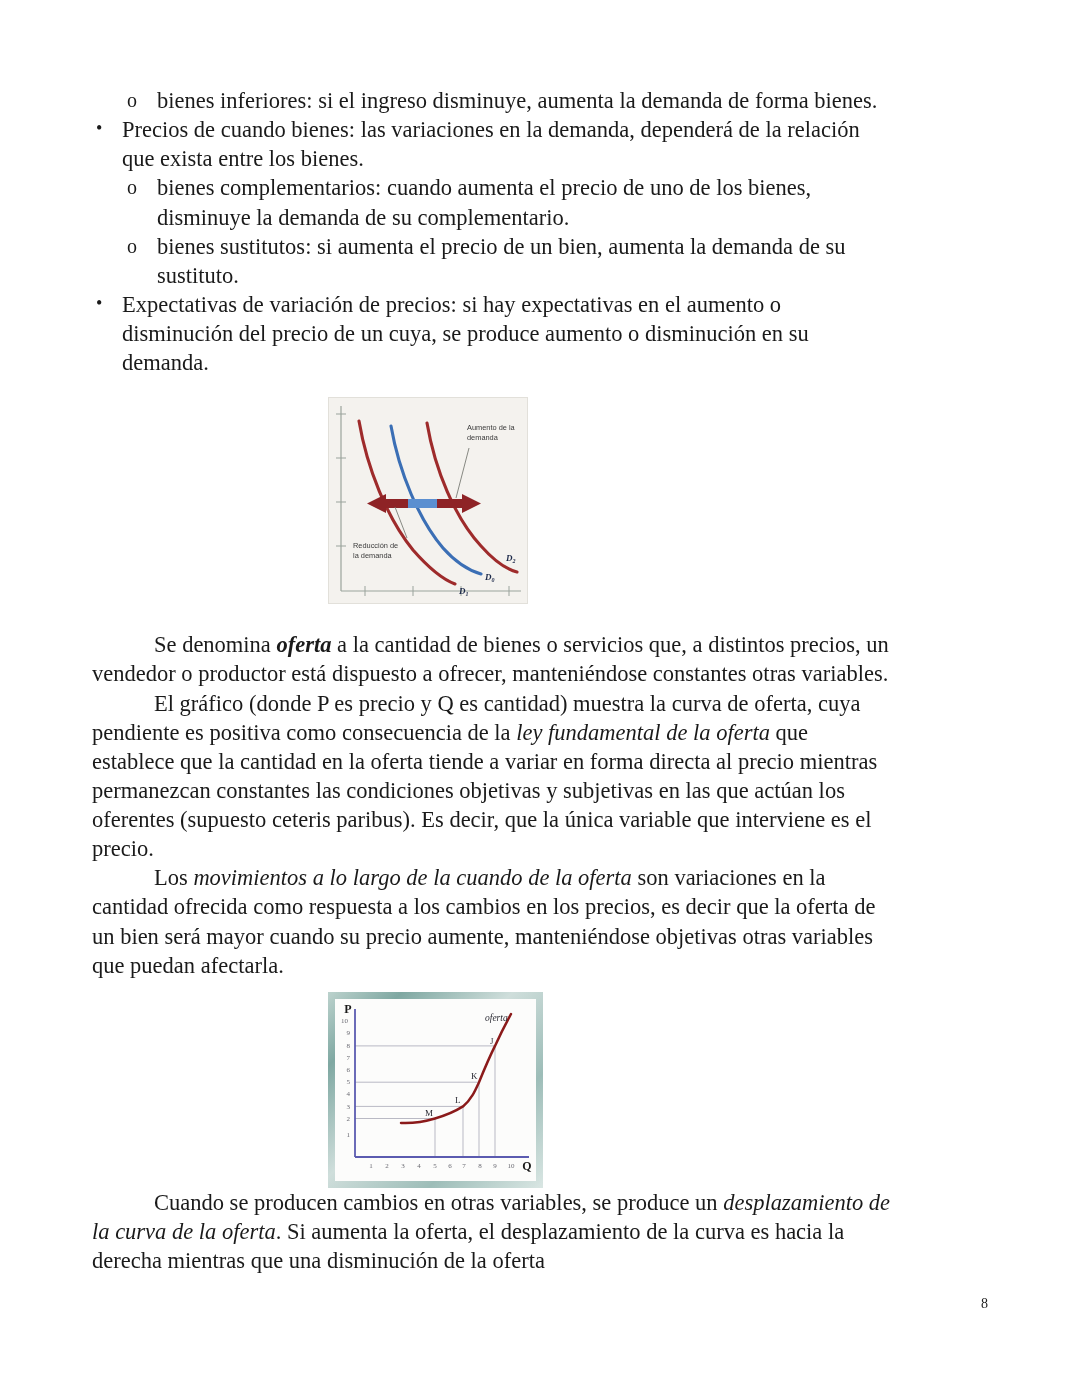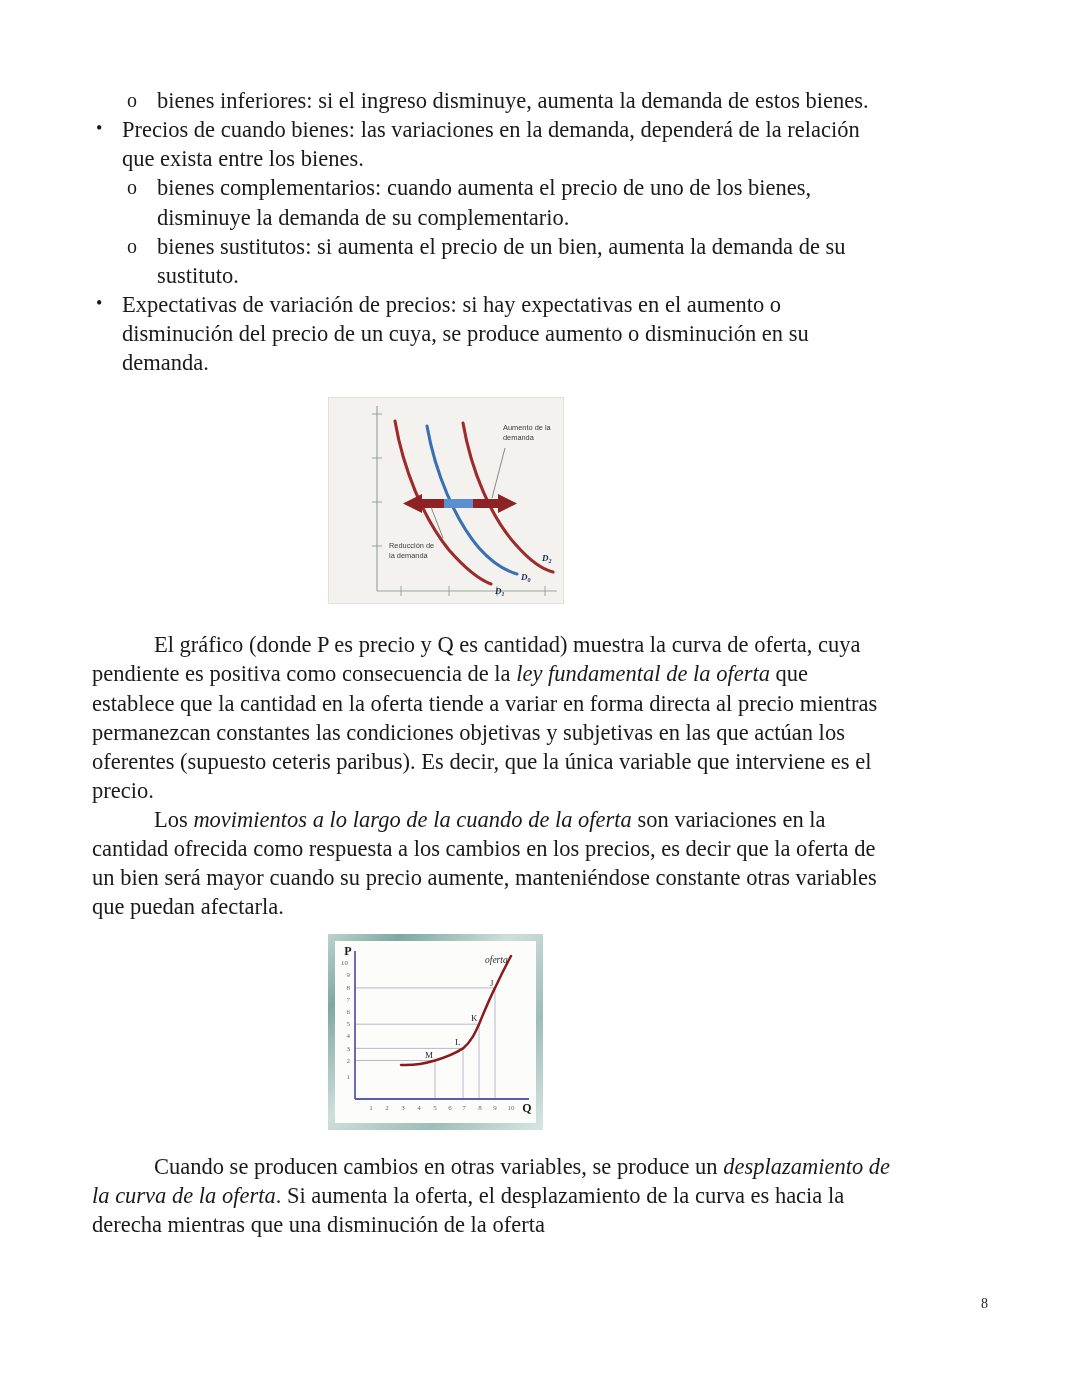--- a/index.html
+++ b/index.html
@@ -84,21 +84,20 @@
     display: flex;
     justify-content: flex-start;
     padding-left: 236px;
   }
   .fig1 {
     position: relative;
     width: 198px;
     height: 205px;
     background: #f4f2ee;
     border: 1px solid #e2e0da;
-    padding-left: 36px;
   }
 
   
   .fig2-wrap {
     margin: 12px 0 0 0;
     display: flex;
     justify-content: flex-start;
     padding-left: 236px;
   }
   .fig2-frame {
@@ -132,21 +131,21 @@
 </head>
 <body>
 
 <div class="page">
 
   <div class="content">
 
     <ul class="lvl2">
       <li>
         <span class="circle">o</span>
-        <span class="item-text">bienes inferiores: si el ingreso disminuye, aumenta la demanda de estos bienes.</span>
+        <span class="item-text">bienes inferiores: si el ingreso disminuye, aumenta la demanda de forma bienes.</span>
       </li>
     </ul>
 
     <ul class="lvl1">
       <li>
         <span class="bullet">•</span>
         <span class="item-text">Precios de cuando bienes: las variaciones en la demanda, dependerá de la relación que exista entre los bienes.</span>
       </li>
     </ul>
 
@@ -209,24 +208,25 @@
           <text x="24" y="160" font-family="Liberation Sans, sans-serif" font-size="7.4" fill="#3a3a3a">la demanda</text>
 
           <text x="177" y="163" font-family="Liberation Serif, serif" font-size="9" font-weight="bold" font-style="italic" fill="#1d2a4a">D<tspan font-size="6" dy="2">2</tspan></text>
           <text x="156" y="182" font-family="Liberation Serif, serif" font-size="9" font-weight="bold" font-style="italic" fill="#1d2a4a">D<tspan font-size="6" dy="2">0</tspan></text>
           <text x="130" y="196" font-family="Liberation Serif, serif" font-size="9" font-weight="bold" font-style="italic" fill="#1d2a4a">D<tspan font-size="6" dy="2">1</tspan></text>
         </svg>
       </div>
     </div>
 
     <div class="para-block" style="margin-top:26px">
+      <p class="body indent"><span>Se denomina </span><span class="bi">oferta</span><span> a la cantidad de bienes o servicios que, a distintos precios, un vendedor o productor está dispuesto a ofrecer, manteniéndose constantes otras variables.</span></p>
 
       <p class="body indent"><span>El gráfico (donde P es precio y Q es cantidad) muestra la curva de oferta, cuya pendiente es positiva como consecuencia de la </span><span class="it">ley fundamental de la oferta</span><span> que establece que la cantidad en la oferta tiende a variar en forma directa al precio mientras permanezcan constantes las condiciones objetivas y subjetivas en las que actúan los oferentes (supuesto ceteris paribus). Es decir, que la única variable que interviene es el precio.</span></p>
 
-      <p class="body indent"><span>Los </span><span class="it">movimientos a lo largo de la cuando de la oferta</span><span> son variaciones en la cantidad ofrecida como respuesta a los cambios en los precios, es decir que la oferta de un bien será mayor cuando su precio aumente, manteniéndose constante otras variables que puedan afectarla.</span></p>
+      <p class="body indent"><span>Los </span><span class="it">movimientos a lo largo de la cuando de la oferta</span><span> son variaciones en la cantidad ofrecida como respuesta a los cambios en los precios, es decir que la oferta de un bien será mayor cuando su precio aumente, manteniéndose objetivas otras variables que puedan afectarla.</span></p>
     </div>
 
     <div class="fig2-wrap">
       <div class="fig2-frame">
         <div class="fig2-inner">
           <svg class="svg-abs" width="201" height="182" viewBox="0 0 201 182">
 
             <line x1="20" y1="46.9" x2="160" y2="46.9" stroke="#b9b9c4" stroke-width="1"></line>
             <line x1="20" y1="83.2" x2="144" y2="83.2" stroke="#b9b9c4" stroke-width="1"></line>
             <line x1="20" y1="107.4" x2="128" y2="107.4" stroke="#b9b9c4" stroke-width="1"></line>
@@ -272,21 +272,21 @@
 
             <text x="155" y="45" font-family="Liberation Serif, serif" font-size="9" fill="#4a4a52">J</text>
             <text x="136" y="80" font-family="Liberation Serif, serif" font-size="9" fill="#2a2a33">K</text>
             <text x="120" y="104" font-family="Liberation Serif, serif" font-size="9" fill="#2a2a33">L</text>
             <text x="90" y="117" font-family="Liberation Serif, serif" font-size="9" fill="#2a2a33">M</text>
           </svg>
         </div>
       </div>
     </div>
 
-    <div class="para-block" style="margin-top:22px">
+    <div class="para-block" style="">
       <p class="body indent"><span>Cuando se producen cambios en otras variables, se produce un </span><span class="it">desplazamiento de la curva de la oferta</span><span>. Si aumenta la oferta, el desplazamiento de la curva es hacia la derecha mientras que una disminución de la oferta</span></p>
     </div>
 
   </div>
 
   <div class="pageno">8</div>
 
 </div>
 
 </body></html>

